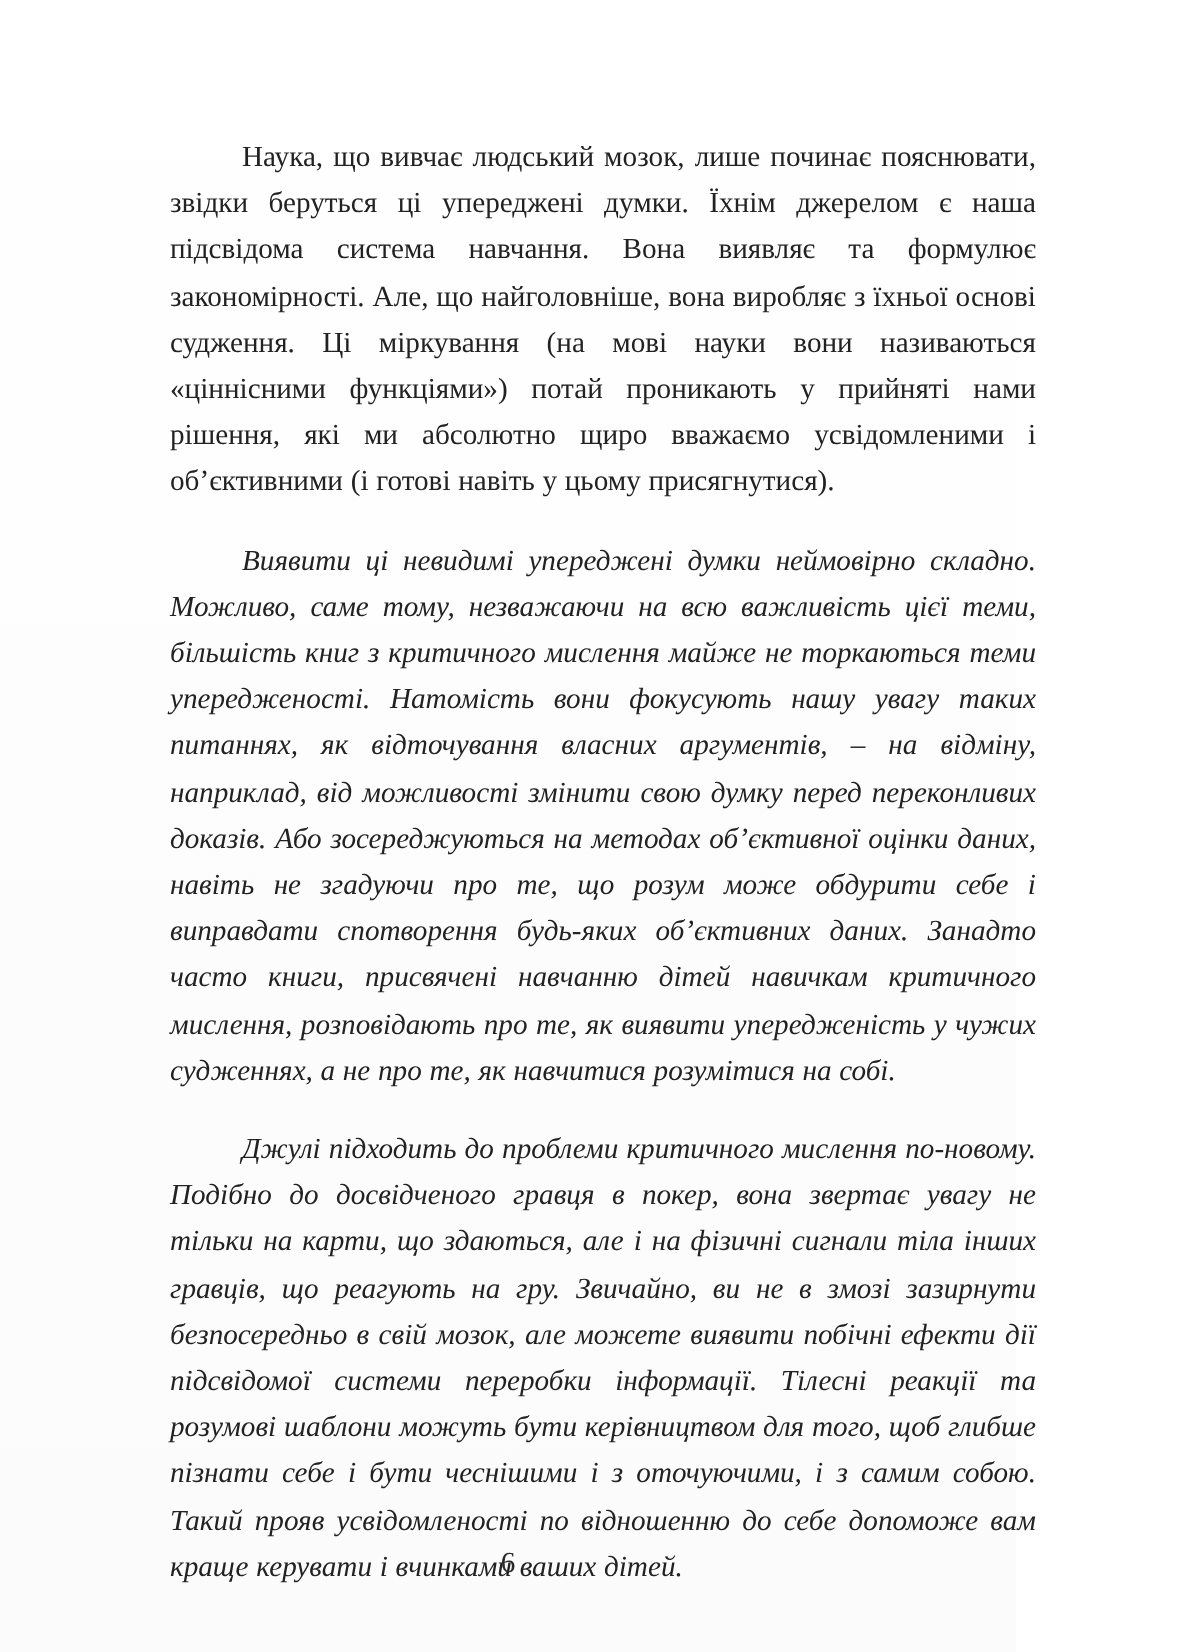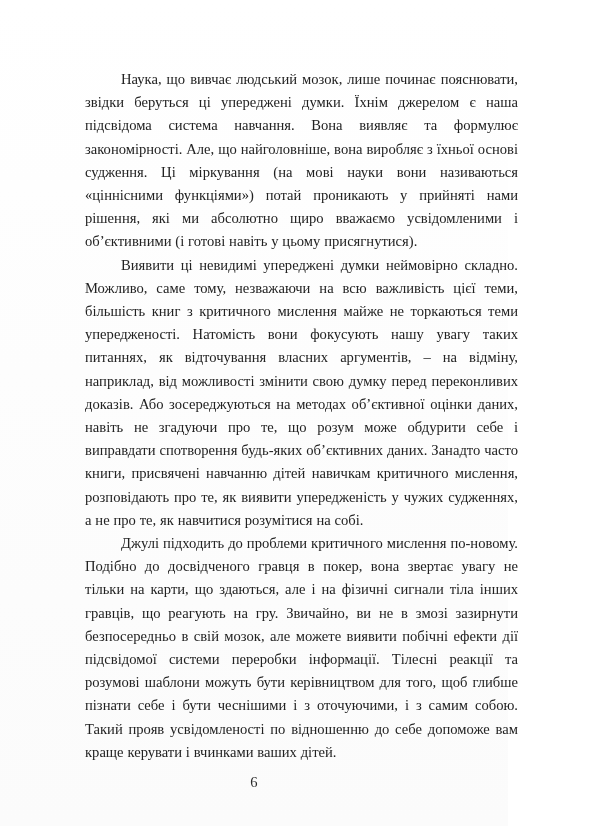--- a/index.html
+++ b/index.html
@@ -45,21 +45,22 @@
     text-justify: inter-word;
     font-size: 14.6px;
     line-height: 23.2px;
     text-indent: 36px;
     hyphens: manual;
     word-spacing: 0.2px;
     color: #222222;
   }
 
   .para + .para {
-    margin-top: 0px;
+    margin-top: 16px;
+    font-style: italic;
   }
 
   .folio {
     position: absolute;
     left: 0;
     right: 0;
     top: 772px;
     text-align: center;
     font-size: 14.6px;
     line-height: 20px;

